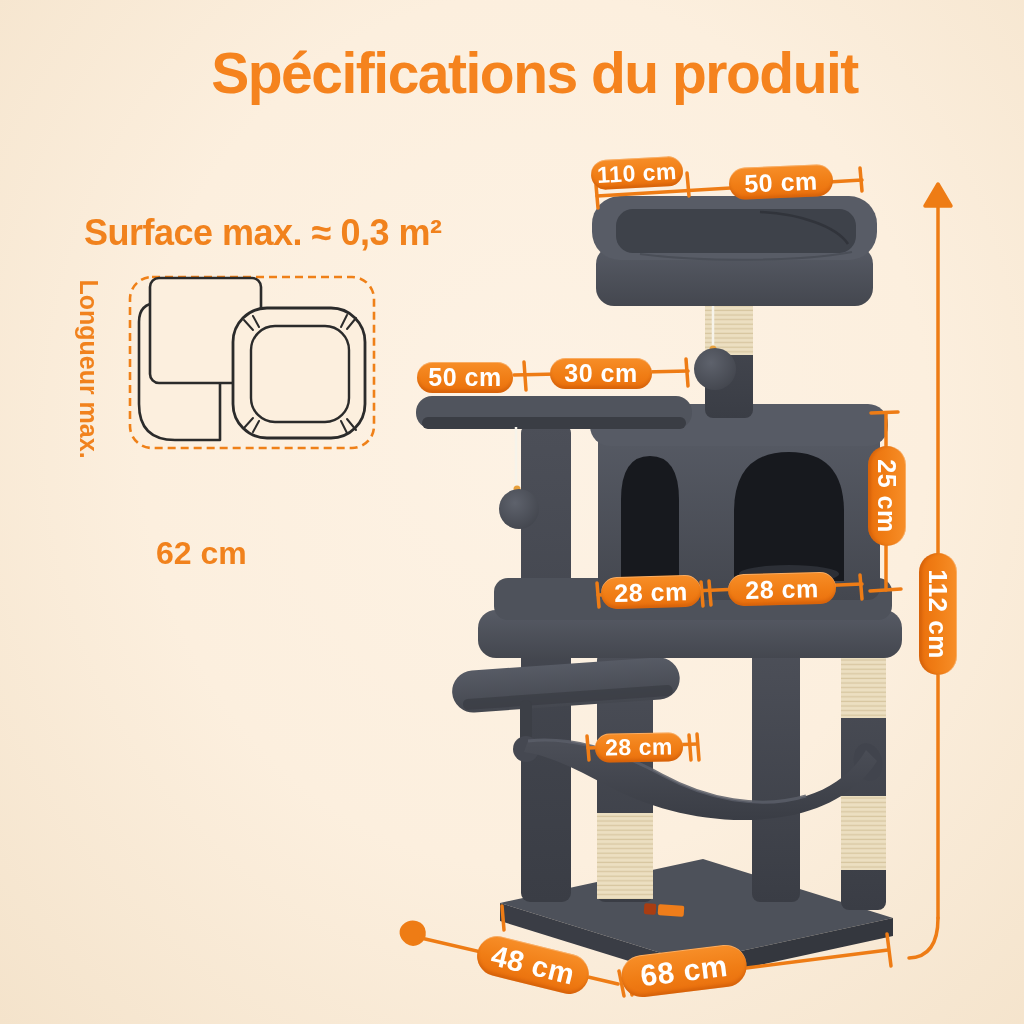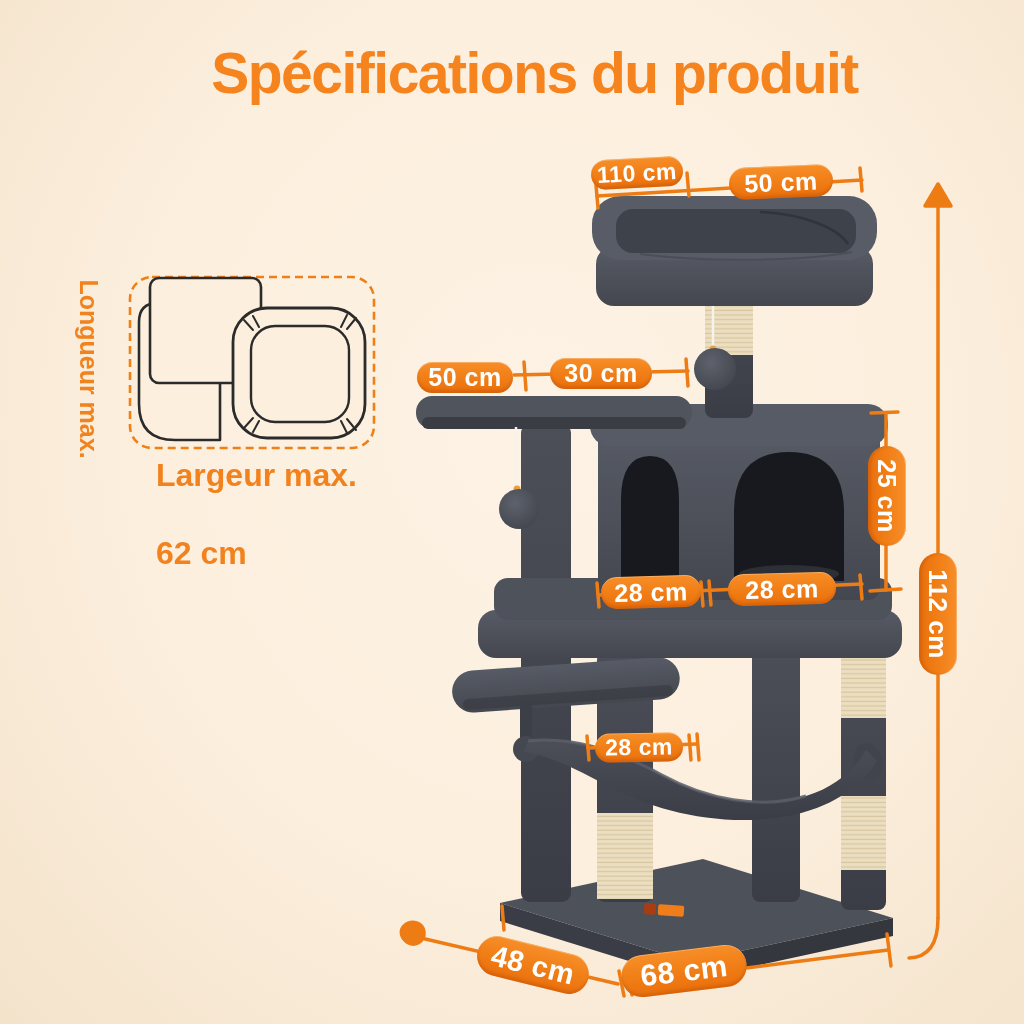--- a/index.html
+++ b/index.html
@@ -210,22 +210,22 @@
         <path d="M619,971 L624,996"></path>
           <path d="M627,970 L632,995"></path>
         <path d="M636,982 L888,950"></path>
         <path d="M887,934 L891,966"></path>
       </g>
     </g>
   </svg>
 
   <div class="abs title">Spécifications du produit</div>
 
+  <div class="abs surface-heading orange-text">Surface max. ≈ 0,3 m²</div>
   <div class="abs length-label orange-text">Longueur max.</div>
-  <div class="abs width-label orange-text">Largeur max.</div>
   <div class="abs width-value orange-text">62 cm</div>
 
   <div class="pill" style="left:591px;top:158px;width:92px;height:30px;font-size:23px;transform:rotate(-3deg);">110 cm</div>
   <div class="pill" style="left:729px;top:166px;width:104px;height:32px;font-size:25px;transform:rotate(-2.5deg);">50 cm</div>
   <div class="pill" style="left:417px;top:362px;width:96px;height:31px;font-size:25px;">50 cm</div>
   <div class="pill" style="left:550px;top:358px;width:102px;height:31px;font-size:25px;">30 cm</div>
   <div class="pill" style="left:837px;top:477px;width:100px;height:38px;font-size:25px;transform:rotate(90deg);">25 cm</div>
   <div class="pill" style="left:601px;top:576px;width:100px;height:32px;font-size:25px;transform:rotate(-1.5deg);">28 cm</div>
   <div class="pill" style="left:728px;top:573px;width:108px;height:32px;font-size:25px;transform:rotate(-1.5deg);">28 cm</div>
   <div class="pill" style="left:595px;top:733px;width:88px;height:29px;font-size:23px;transform:rotate(-1deg);">28 cm</div>

